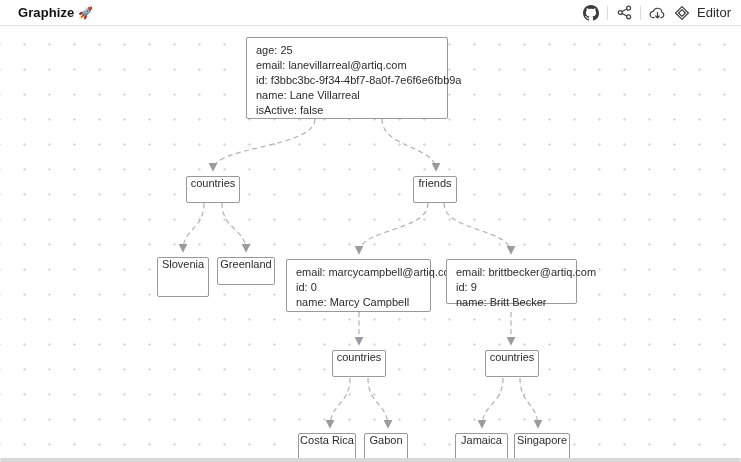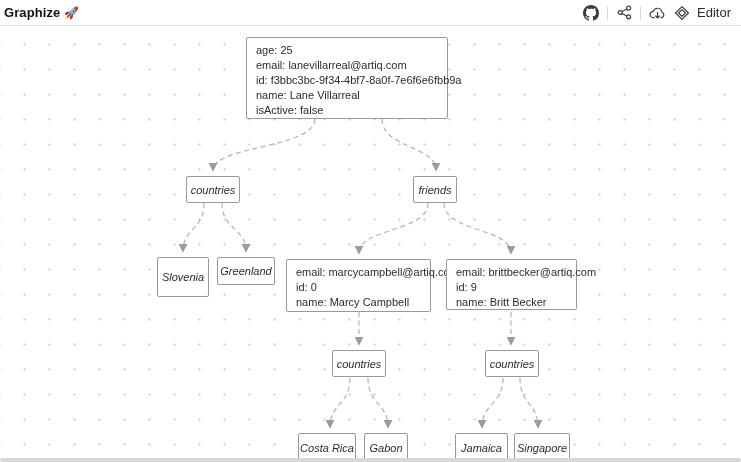--- a/index.html
+++ b/index.html
@@ -10,21 +10,21 @@
     color: #2b2b2b;
     position: relative;
   }
 
   
   .header {
     height: 26px;
     display: flex;
     align-items: center;
     justify-content: space-between;
-    padding: 0 10px 0 4px;
+    padding: 0 10px 0 18px;
     border-bottom: 1px solid #e2e2e2;
     background: #ffffff;
   }
   .brand { display: flex; align-items: center; gap: 4px; }
   .brand-title { font-size: 13px; font-weight: 700; color: #111; letter-spacing: .1px; }
   .brand-emoji { font-size: 12px; }
   .header-right { display: flex; align-items: center; gap: 7px; }
   .icon-btn {
     width: 18px; height: 18px;
     display: inline-flex; align-items: center; justify-content: center;
@@ -50,24 +50,23 @@
 
   .node {
     position: absolute;
     background: #ffffff;
     border: 1px solid #999999;
     border-radius: 2px;
     font-size: 11px;
     color: #2b2b2b;
   }
   .node-label {
-    display: flex; align-items: center; justify-content: center;
+    display: flex; justify-content: center;
     text-align: center;
     cursor: pointer;
-    font-style: italic;
   }
   .node-multi { padding: 5px 9px; cursor: pointer; }
   .node-multi .nline { line-height: 15px; white-space: nowrap; }
 
   .h-scrollbar {
     position: absolute;
     left: 0; bottom: 0;
     width: 741px; height: 4px;
     background: #d8d8d8;
     border-radius: 2px;
@@ -163,21 +162,21 @@
   <div class="node node-label" style="left:217px; top:231px; width:58px; height:28px;">
     <span>Greenland</span>
   </div>
 
   <div class="node node-multi" style="left:286px; top:233px; width:145px; height:53px;">
     <div class="nline">email: marcycampbell@artiq.com</div>
     <div class="nline">id: 0</div>
     <div class="nline">name: Marcy Campbell</div>
   </div>
 
-  <div class="node node-multi" style="left:446px; top:233px; width:131px; height:51px;">
+  <div class="node node-multi" style="left:446px; top:233px; width:131px; height:45px;">
     <div class="nline">email: brittbecker@artiq.com</div>
     <div class="nline">id: 9</div>
     <div class="nline">name: Britt Becker</div>
   </div>
 
   <div class="node node-label" style="left:332px; top:324px; width:54px; height:27px;">
     <span>countries</span>
   </div>
   <div class="node node-label" style="left:485px; top:324px; width:54px; height:27px;">
     <span>countries</span>

